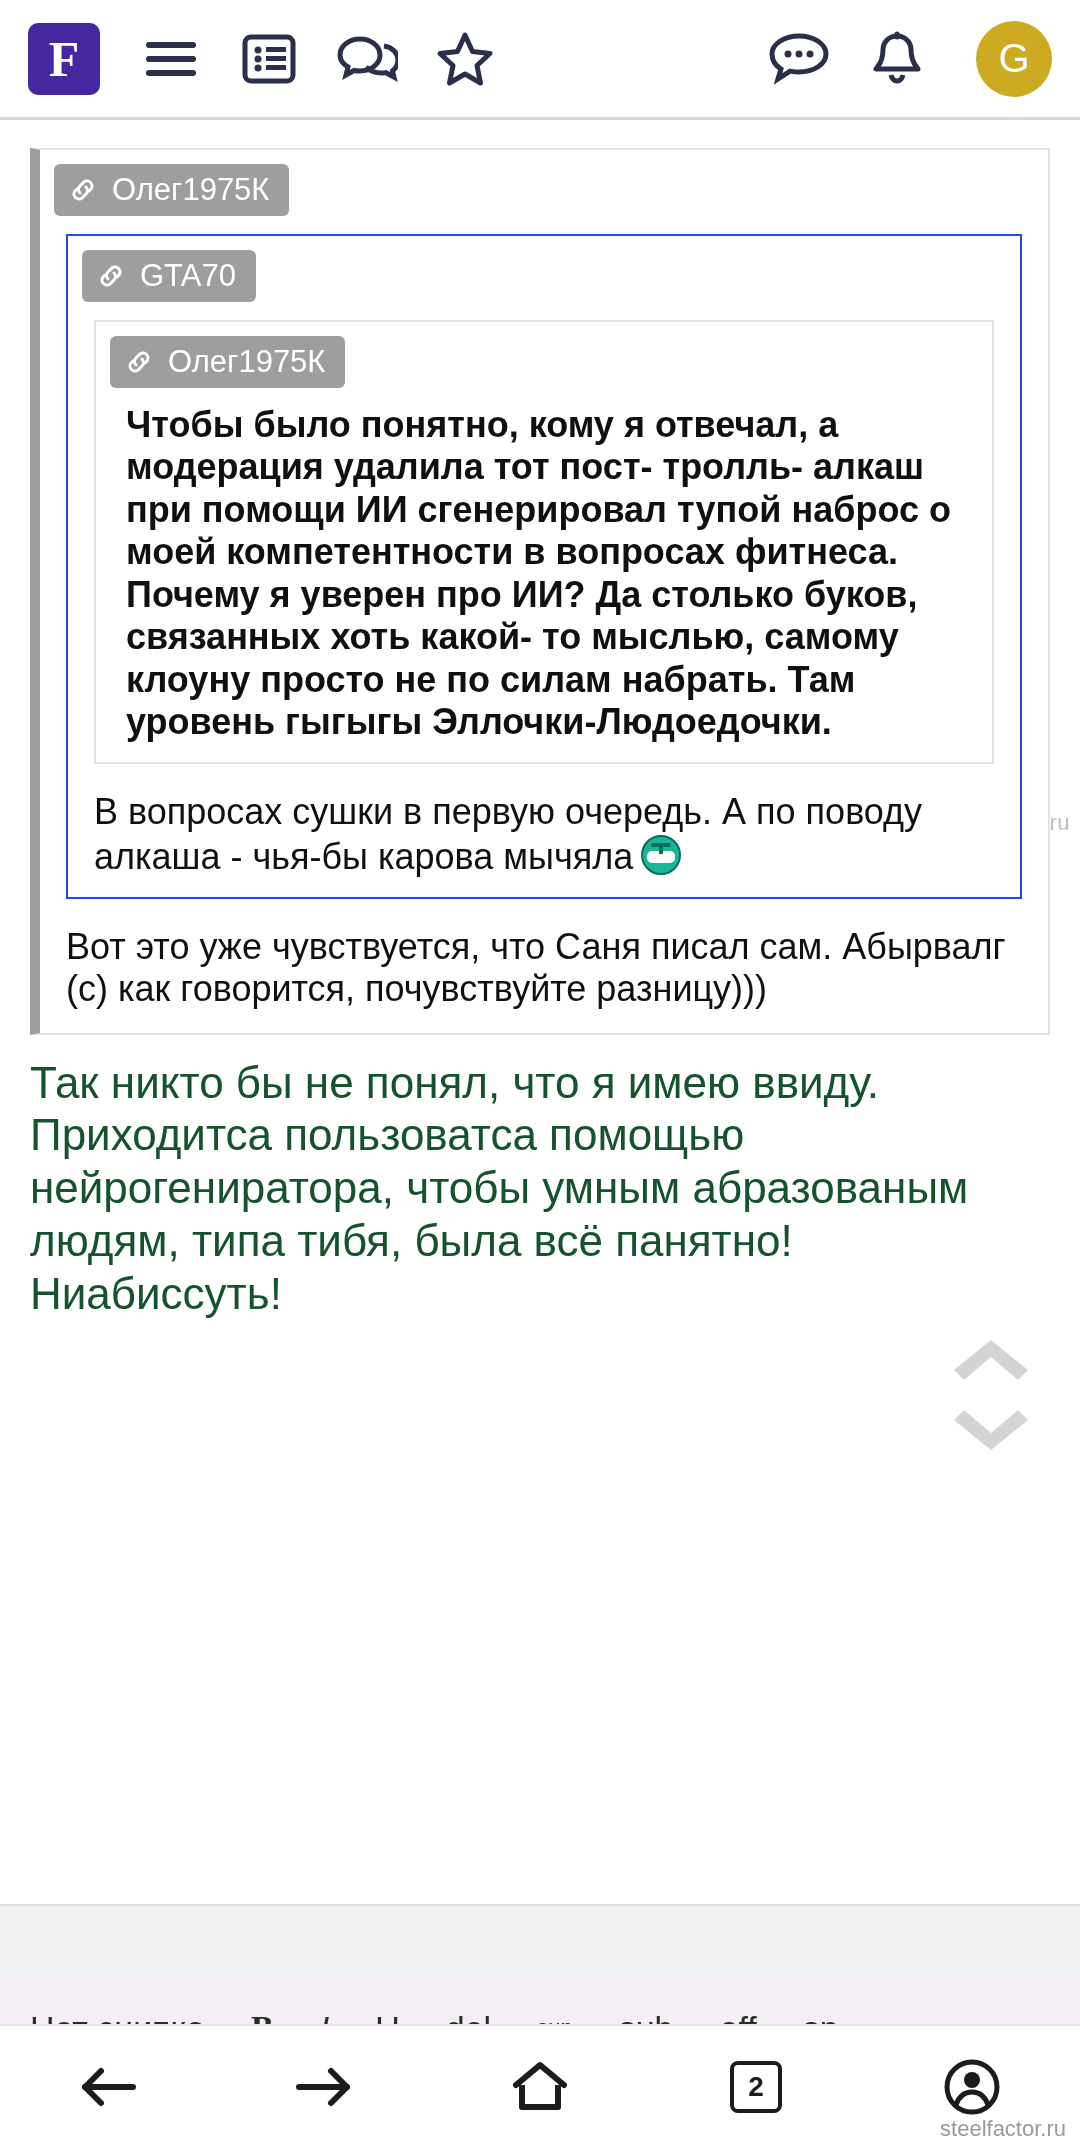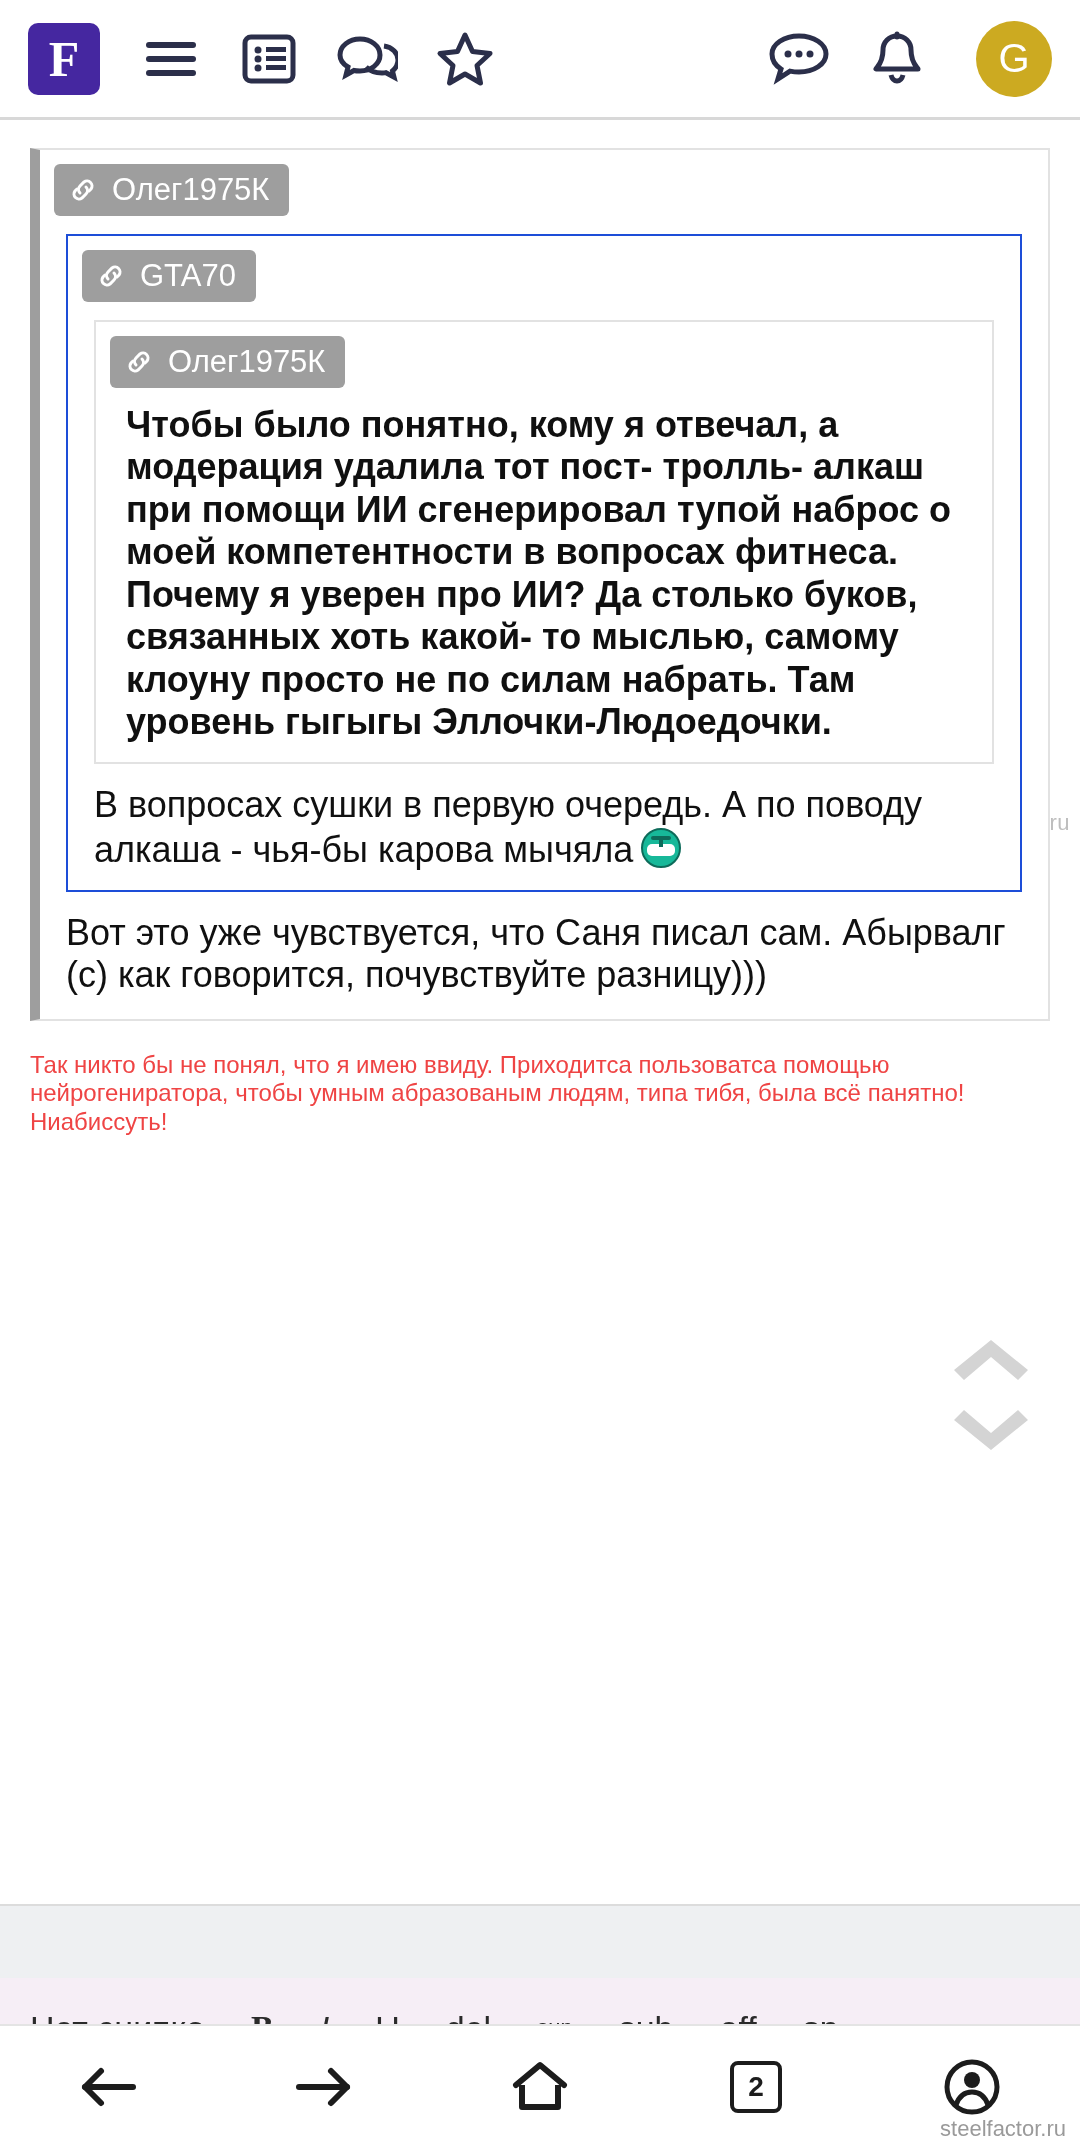--- a/index.html
+++ b/index.html
@@ -58,21 +58,21 @@
   }
   .watermark {
     position: absolute;
     right: 10px; top: 690px;
     color: #bdbdbd;
     font-size: 22px;
     letter-spacing: .5px;
   }
 
   .quote-l1 {
-    margin: 28px 30px 8px 30px;
+    margin: 28px 30px 0 30px;
     border-left: 10px solid #9e9e9e;
     background: #ffffff;
     border-top: 2px solid #e2e2e2;
     border-right: 2px solid #e2e2e2;
     border-bottom: 2px solid #e2e2e2;
     padding: 0 0 22px 0;
     position: relative;
   }
   .quote-l2 {
     margin: 18px 26px 0 26px;
@@ -95,36 +95,36 @@
     font-size: 31px;
     padding: 8px 20px 8px 14px;
     border-radius: 6px;
     margin: 14px 0 0 14px;
   }
   .link-icon { display:flex; align-items:center; }
   .qtext {
     font-size: 36px;
     line-height: 1.18;
     color: #101010;
-    padding: 20px 26px 0 26px;
+    padding: 27px 26px 0 26px;
     white-space: pre-wrap;
   }
   .qtext-inner { padding: 16px 30px 0 30px; font-weight: bold; }
 
   .emoji {
     display:inline-block;
     width: 44px; height: 44px;
     vertical-align: -8px;
     margin-left: 6px;
   }
 
   .body-text {
-    font-size: 24px;
+    font-size: 44px;
     line-height: 1.2;
-    color: #ef4444;
+    color: #14532d;
     padding: 22px 30px 0 30px;
     white-space: pre-wrap;
   }
 
   
   .scroll-chevrons {
     position: absolute;
     right: 46px;
     top: 1210px;
     color: #cfcfcf;

